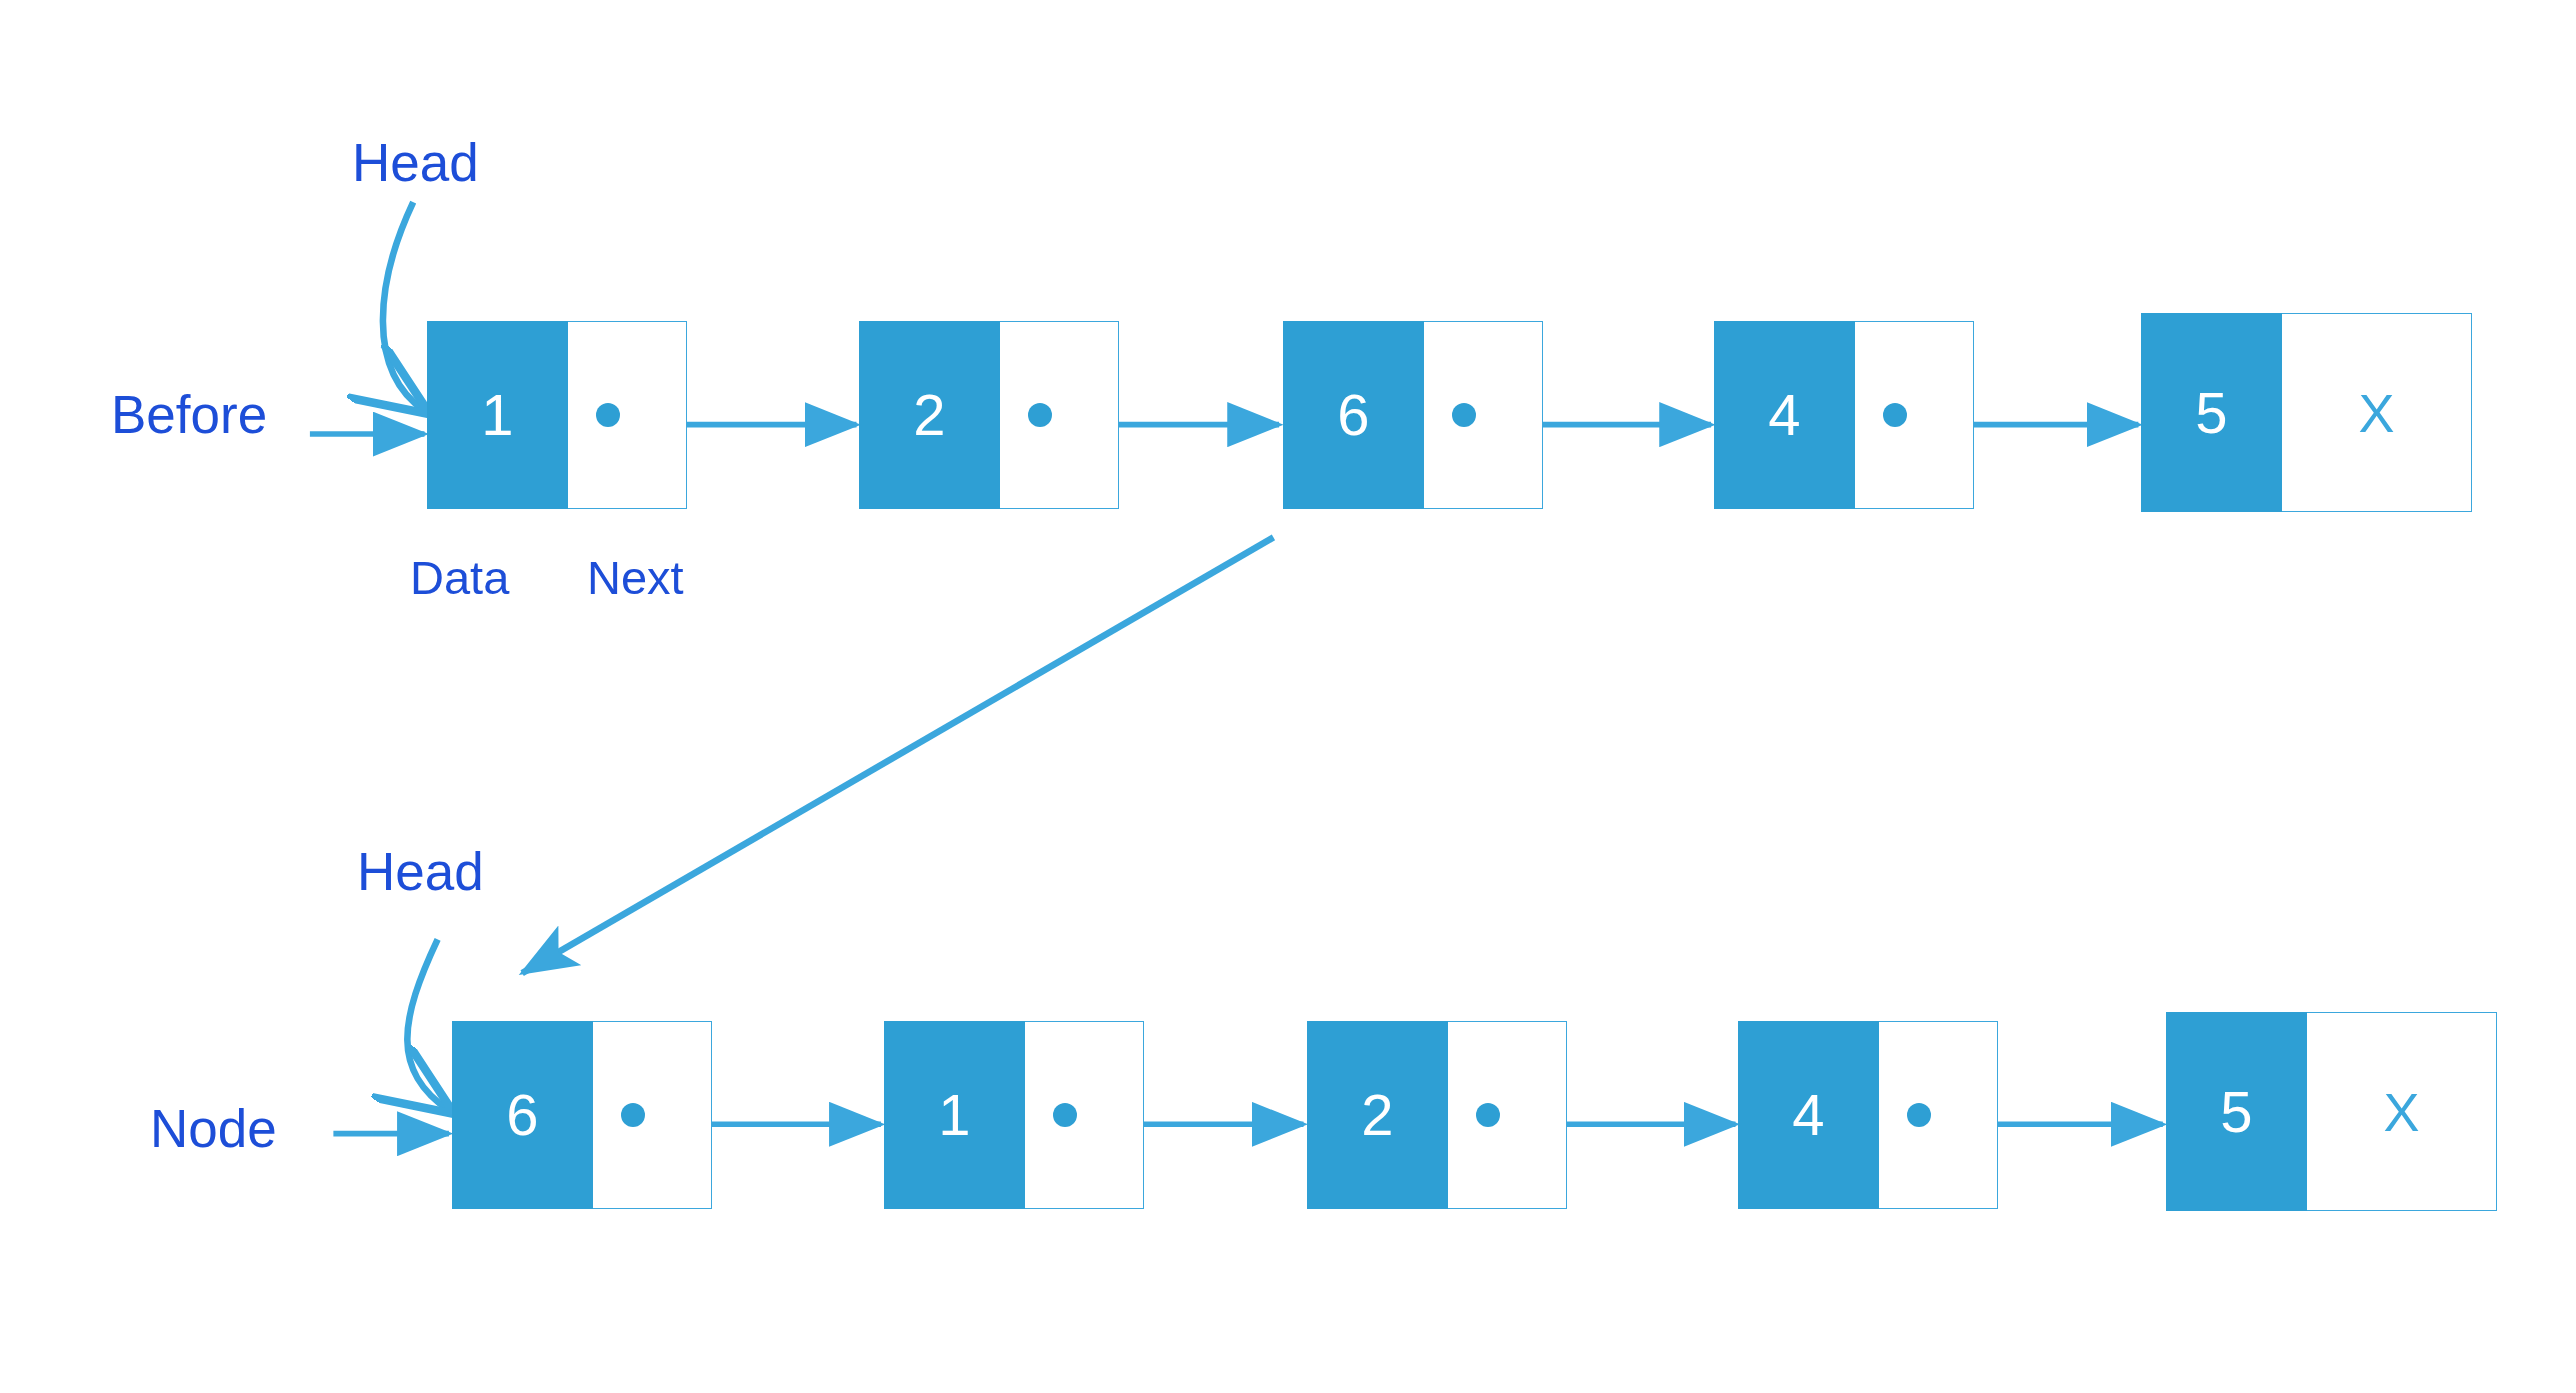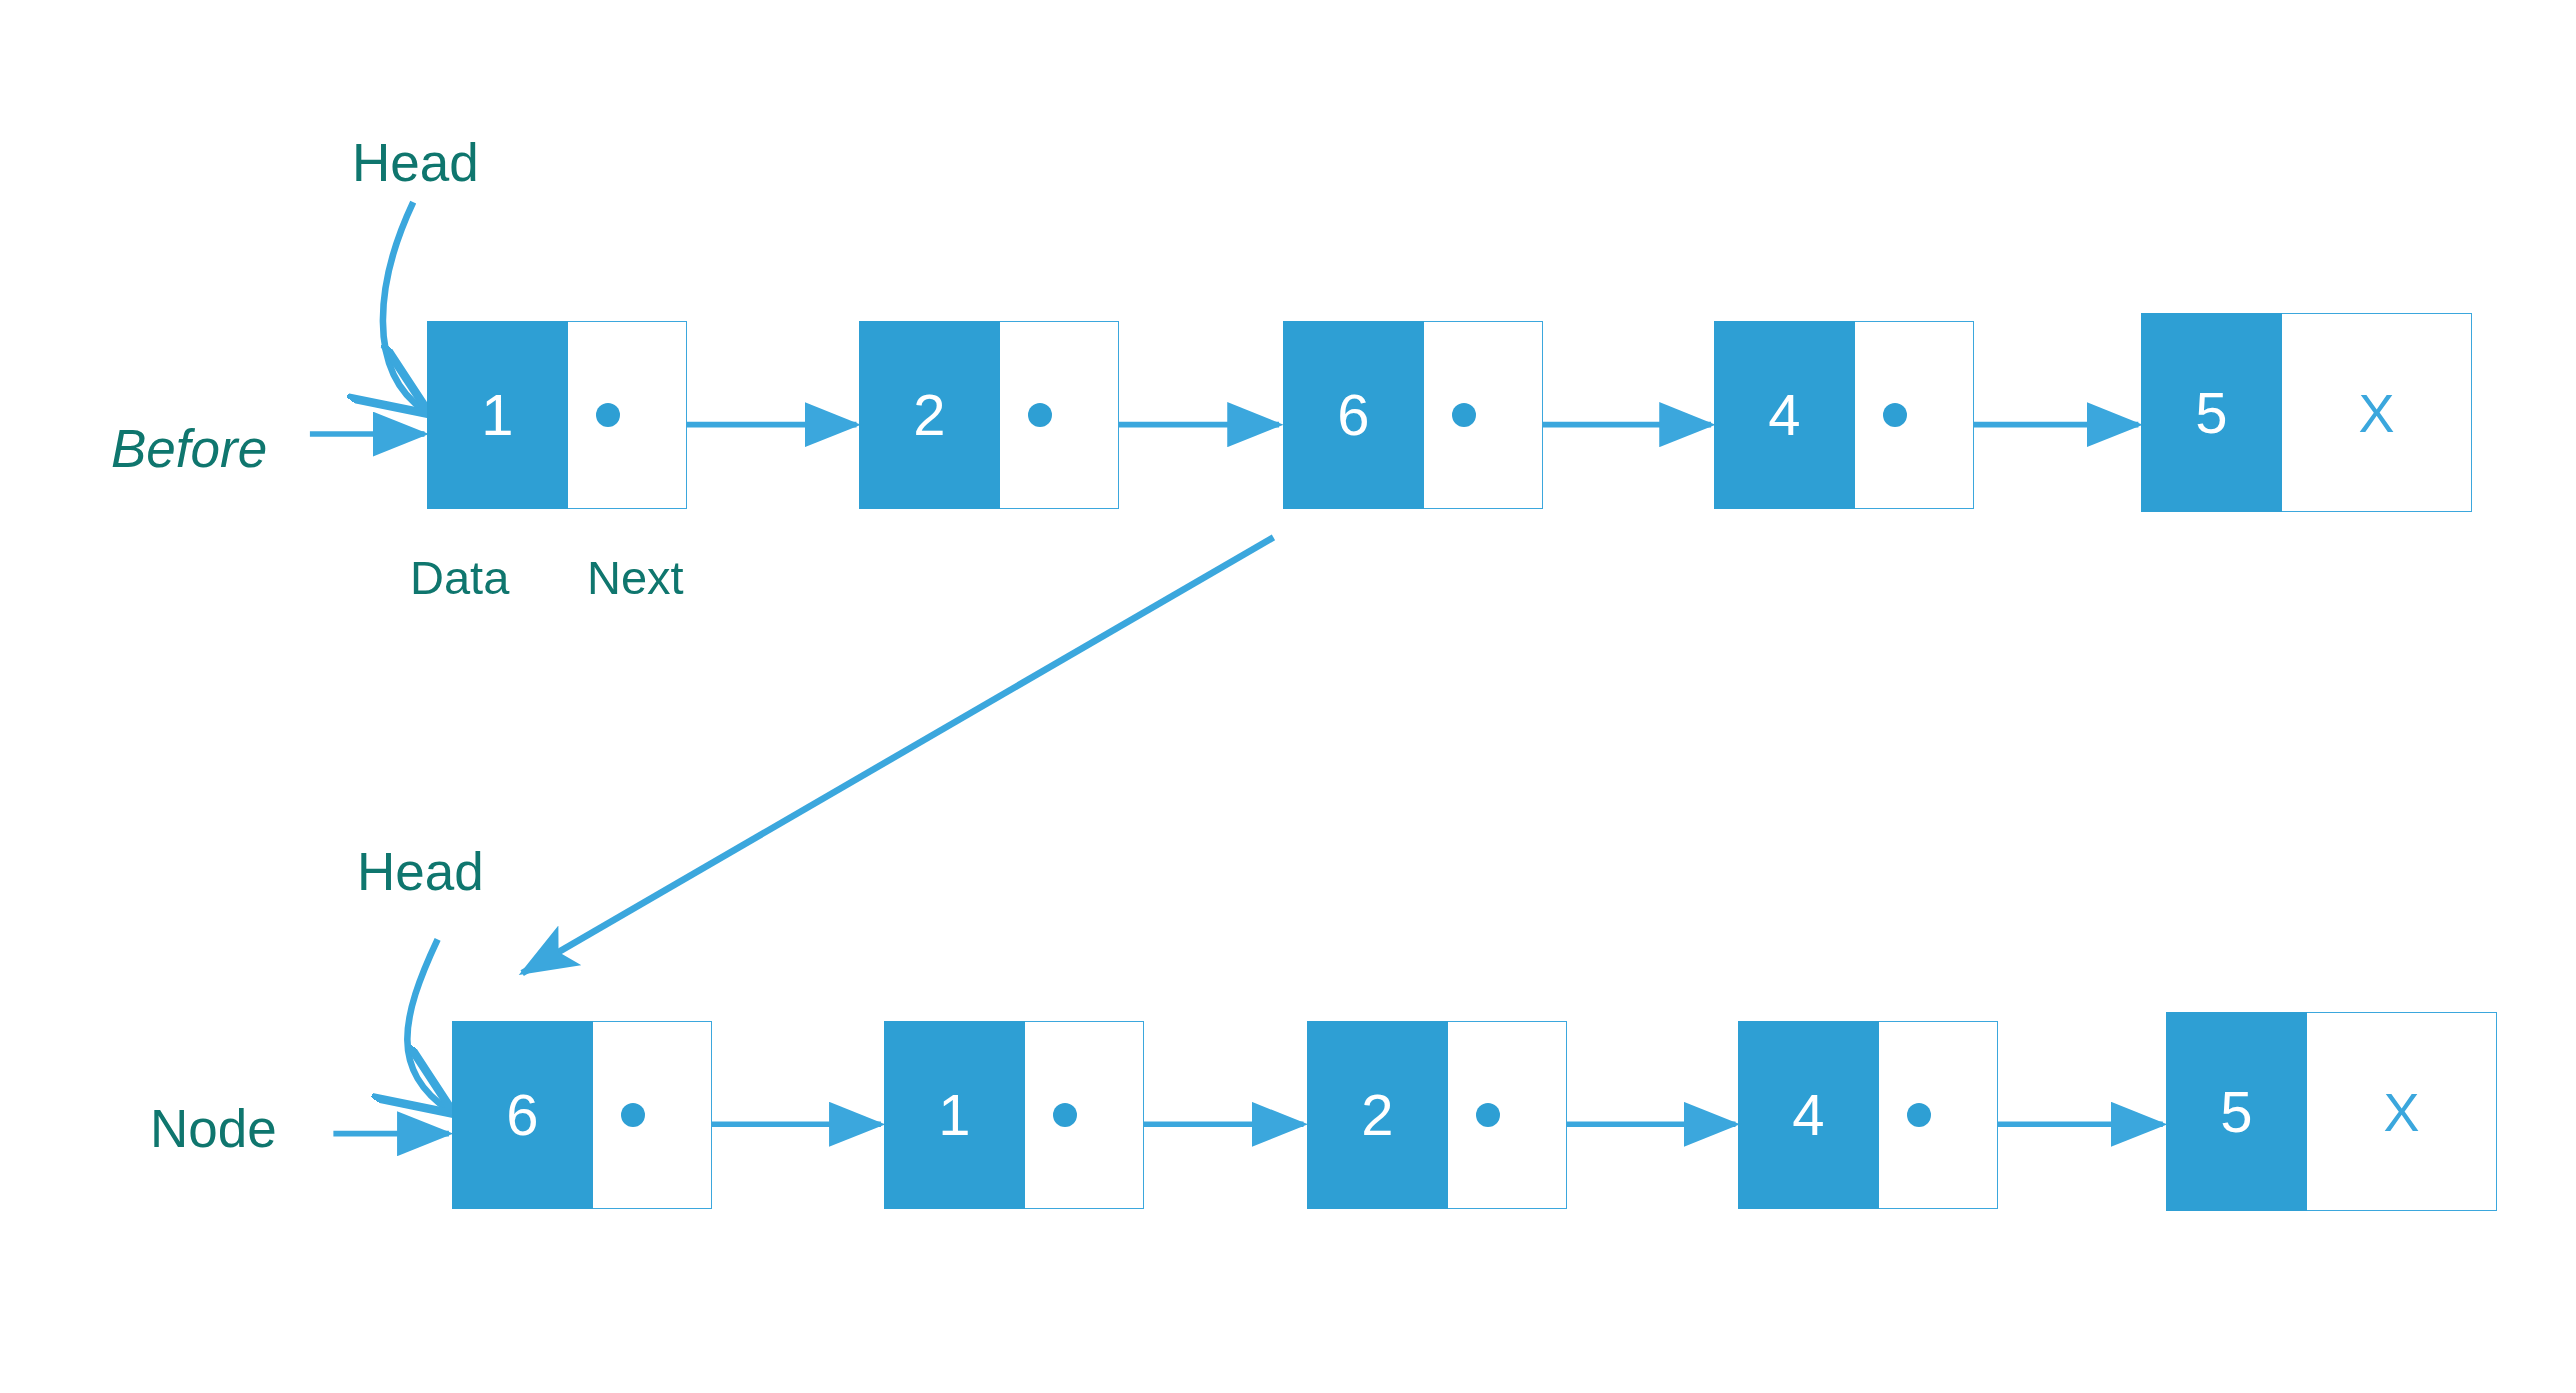--- a/index.html
+++ b/index.html
@@ -59,21 +59,21 @@
     left: 28px;
     top: 50%;
     width: 24.4px;
     height: 24.4px;
     margin-top: -12.2px;
     border-radius: 50%;
     background: #2e9fd4;
   }
   .label {
     position: absolute;
-    color: #0f766e;
+    color: #1d4ed8;
     font-size: 53px;
     line-height: 1;
     white-space: nowrap;
   }
   .label.small {
     font-size: 47px;
   }
 </style>
 </head>
 <body>
@@ -107,21 +107,21 @@
     <line x1="355" y1="1207" x2="478" y2="1207" stroke="#3ba7dd" stroke-width="6" marker-end="url(#arrowSolid)"></line>
     <path d="M466,1000 C426,1085 416,1140 478,1182" fill="none" stroke="#3ba7dd" stroke-width="7" marker-end="url(#arrowOpen)"></path>
 
     <line x1="726" y1="1197" x2="938" y2="1197" stroke="#3ba7dd" stroke-width="6" marker-end="url(#arrowSolid)"></line>
     <line x1="1181" y1="1197" x2="1388" y2="1197" stroke="#3ba7dd" stroke-width="6" marker-end="url(#arrowSolid)"></line>
     <line x1="1636" y1="1197" x2="1848" y2="1197" stroke="#3ba7dd" stroke-width="6" marker-end="url(#arrowSolid)"></line>
     <line x1="2091" y1="1197" x2="2303" y2="1197" stroke="#3ba7dd" stroke-width="6" marker-end="url(#arrowSolid)"></line>
   </svg>
 
   <div class="label" style="left:352px; top:136px;">Head</div>
-  <div class="label" style="left:111px; top:422px;font-style:italic;">Before</div>
+  <div class="label" style="left:111px; top:388px;">Before</div>
   <div class="label small" style="left:410px; top:554px;text-align:right;">Data</div>
   <div class="label small" style="left:571px; top:554px;margin-left:16px;">Next</div>
 
   <div class="label" style="left:357px; top:845px;">Head</div>
   <div class="label" style="left:150px; top:1102px;">Node</div>
 
   <div class="node" style="left:427px; top:321px;">
     <div class="cell-data" style="width:141px;">1</div>
     <div class="cell-next has-dot" style="width:119px;"></div>
   </div>

